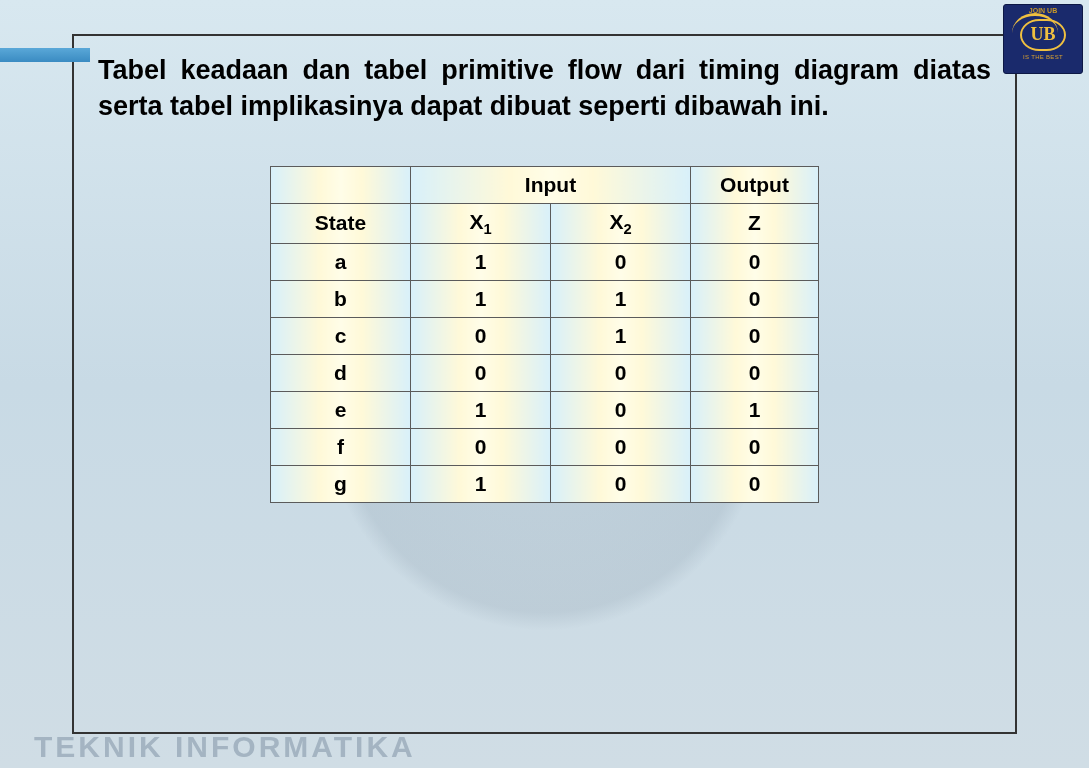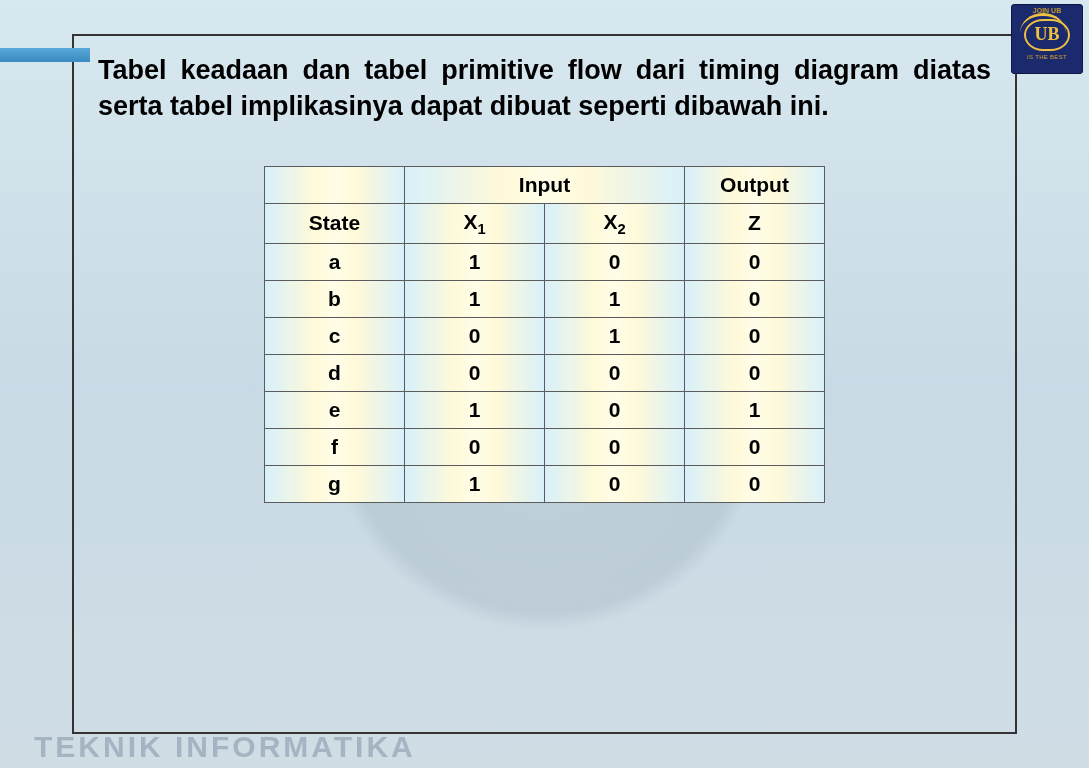--- a/index.html
+++ b/index.html
@@ -78,28 +78,28 @@
     border: 1.5px solid #5b5b5b;
     text-align: center;
     font-weight: 700;
     font-size: 21px;
     padding: 6px 4px;
     background: linear-gradient(90deg, #d8f0fa 0%, #fff9d8 35%, #fffde8 50%, #fff9d8 65%, #d8f0fa 100%);
   }
   table.state th { font-size: 21px; }
   .col-state { width: 140px; margin-top: 40px; }
   .col-in    { width: 140px; }
-  .col-out   { width: 140px; }
+  .col-out   { width: 128px; }
   sub { font-size: 0.7em; vertical-align: sub; }
   
   .logo {
     position: absolute;
     top: 4px;
     right: 6px;
-    width: 72px;
+    width: 80px;
     height: 70px;
     background: #1a2a6c;
     border-radius: 3px;
     display: flex;
     flex-direction: column;
     align-items: center;
     justify-content: center;
     z-index: 5;
     border: 1px solid #0d1845;
   }

